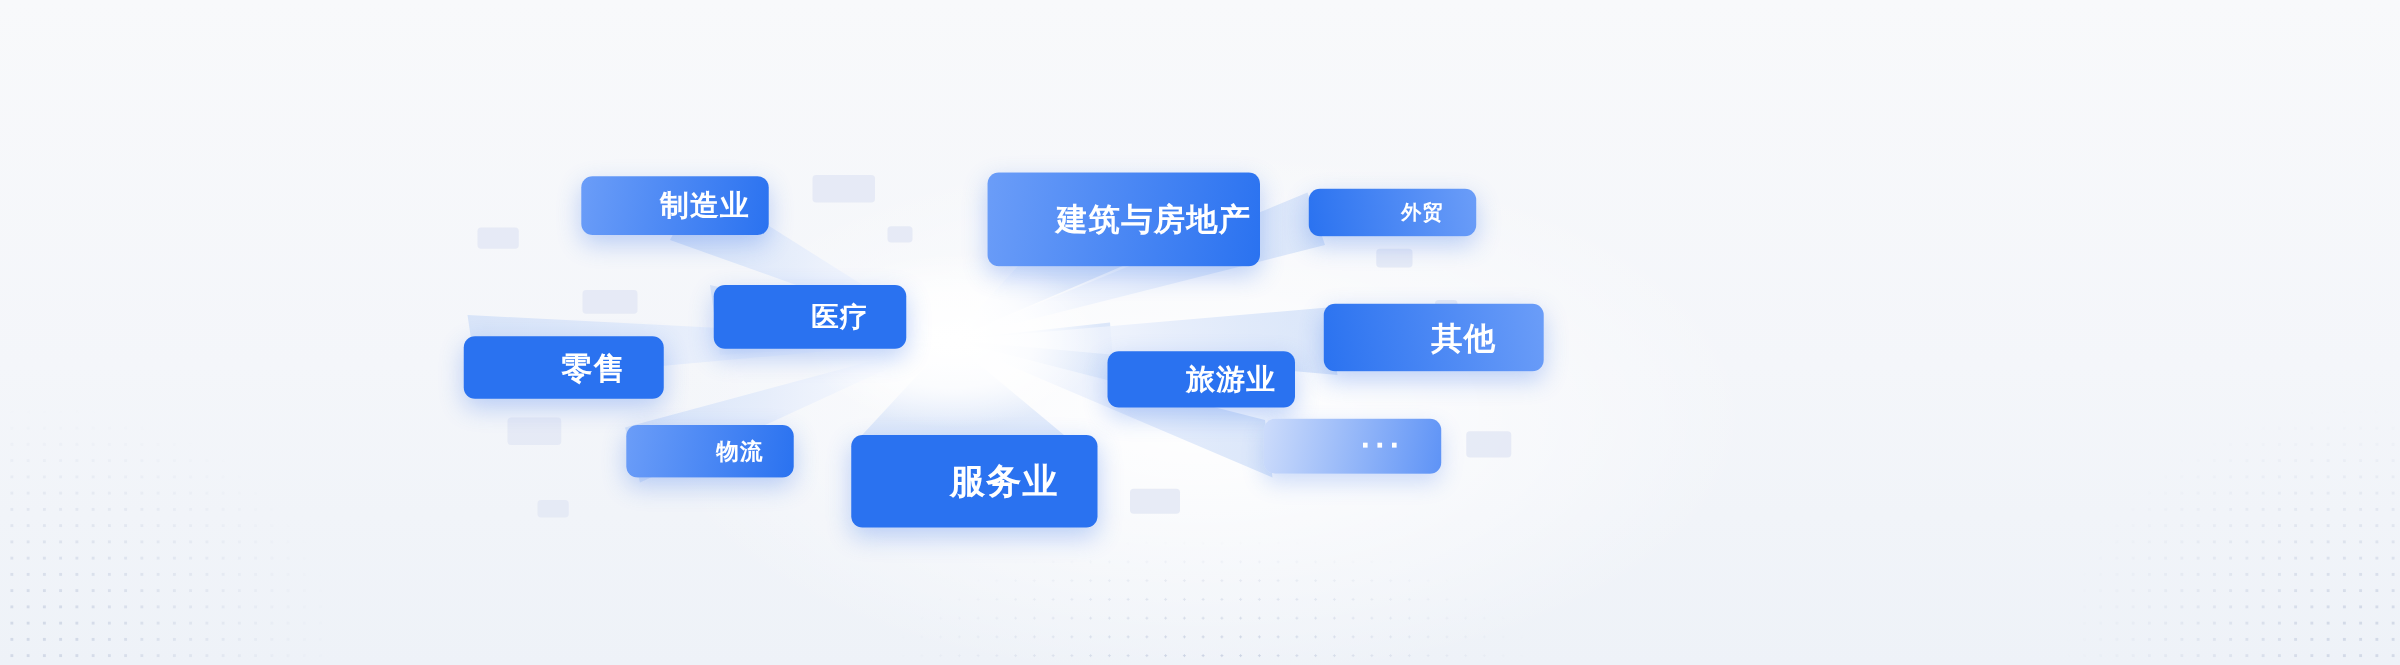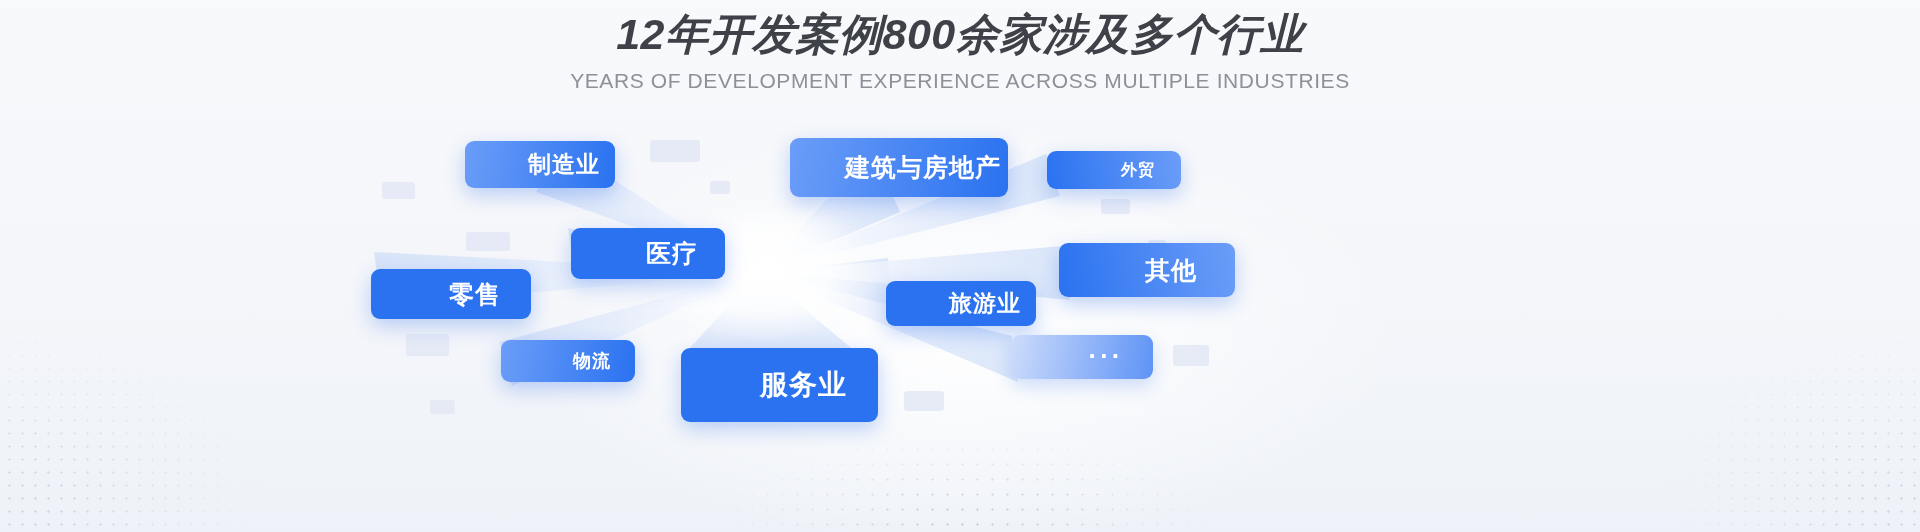--- a/index.html
+++ b/index.html
@@ -123,42 +123,38 @@
       <div class="chip" style="left: 710px; top: 181px; width: 20px; height: 13px;"></div>
       <div class="chip" style="left: 466px; top: 232px; width: 44px; height: 19px;"></div>
       <div class="chip" style="left: 1101px; top: 199px; width: 29px; height: 15px;"></div>
       <div class="chip" style="left: 1148px; top: 240px; width: 18px; height: 12px;"></div>
       <div class="chip" style="left: 406px; top: 334px; width: 43px; height: 22px;"></div>
       <div class="chip" style="left: 1173px; top: 345px; width: 36px; height: 21px;"></div>
       <div class="chip" style="left: 904px; top: 391px; width: 40px; height: 20px;"></div>
       <div class="chip" style="left: 430px; top: 400px; width: 25px; height: 14px;"></div>
     </div>
 
-  <div class="head">
-    <div class="title">12年开发案例800余家涉及多个行业</div>
-    <div class="subtitle">YEARS OF DEVELOPMENT EXPERIENCE ACROSS MULTIPLE INDUSTRIES</div>
-  </div>
 
   <div id="tags">
       <div class="tag grad" style="left: 465px; top: 141px; width: 102px; height: 47px;">
         <span style="font-size: 23px;">制造业</span>
       </div>
       <div class="tag flat" style="left: 571px; top: 228px; width: 106px; height: 51px;">
-        <span style="font-size: 25px;">医疗</span>
+        <span style="font-size: 22px;">医疗</span>
       </div>
       <div class="tag flat" style="left: 371px; top: 248px; width: 112px; height: 50px; margin-top: 21px;">
         <span style="font-size: 25px;">零售</span>
       </div>
       <div class="tag grad" style="left: 501px; top: 340px; width: 86px; height: 42px;">
         <span style="font-size: 18px;">物流</span>
       </div>
       <div class="tag flat" style="left: 681px; top: 348px; width: 149px; height: 74px;">
         <span style="font-size: 28px;">服务业</span>
       </div>
-      <div class="tag grad" style="left: 790px; top: 138px; width: 170px; height: 59px;">
+      <div class="tag grad" style="left: 790px; top: 138px; width: 170px; height: 75px;">
         <span style="font-size: 25px;">建筑与房地产</span>
       </div>
       <div class="tag gradr" style="left: 1047px; top: 151px; width: 86px; height: 38px;">
         <span style="font-size: 16px;">外贸</span>
       </div>
       <div class="tag flat" style="left: 886px; top: 257px; width: 102px; height: 45px; margin-top: 24px;">
         <span style="font-size: 23px;">旅游业</span>
       </div>
       <div class="tag gradr" style="left: 1059px; top: 243px; width: 128px; height: 54px;">
         <span style="font-size: 25px;">其他</span>

